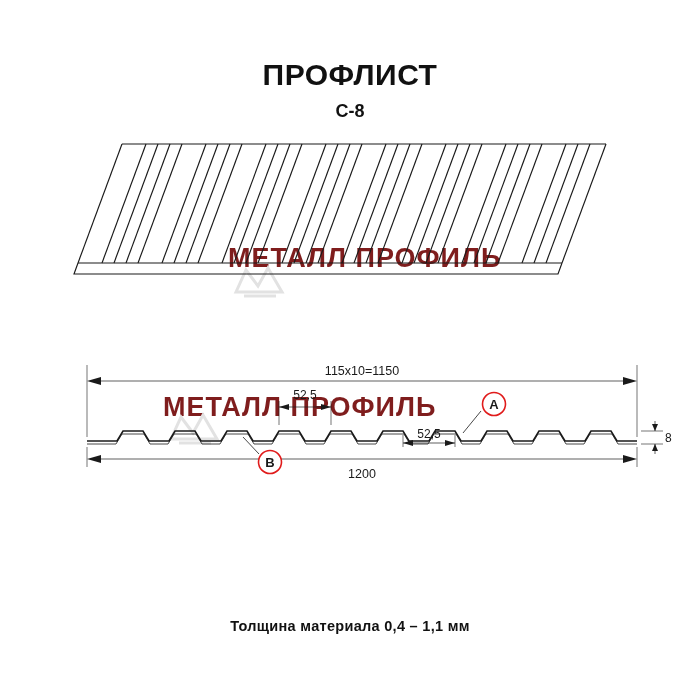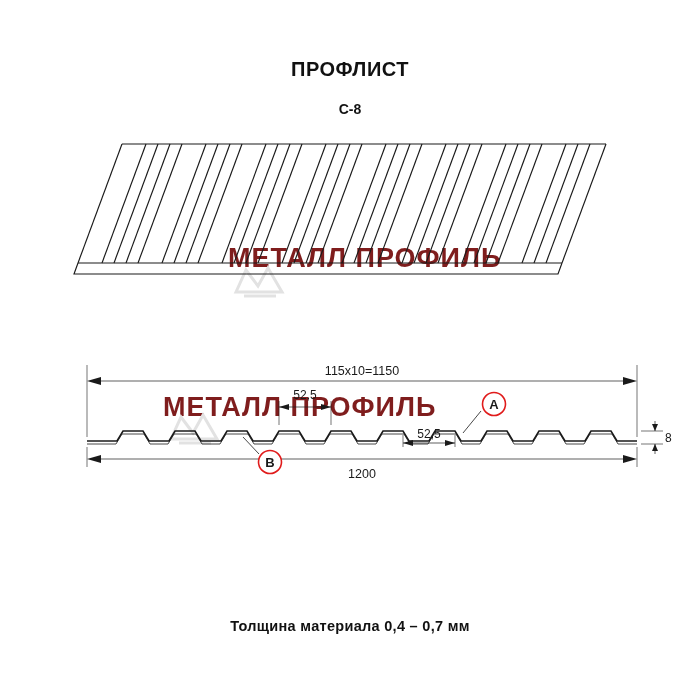--- a/index.html
+++ b/index.html
@@ -19,32 +19,32 @@
     position: relative;
     width: 700px;
     height: 700px;
   }
   .title {
     position: absolute;
     top: 58px;
     left: 0;
     width: 700px;
     text-align: center;
-    font-size: 20px;
+    font-size: 30px;
     font-weight: bold;
     letter-spacing: 0.5px;
     color: #111111;
   }
   .subtitle {
     position: absolute;
     top: 101px;
     left: 0;
     width: 700px;
     text-align: center;
-    font-size: 14px;
+    font-size: 18px;
     font-weight: bold;
     color: #111111;
   }
   .iso-wrap {
     position: absolute;
     top: 135px;
     left: 60px;
     width: 580px;
     height: 175px;
   }
@@ -248,15 +248,15 @@
         <text x="437" y="54" font-size="13" font-weight="bold" fill="#1a1a1a" text-anchor="middle">A</text>
       </g>
 
       <g>
         <circle cx="213" cy="107" r="11.5" fill="#ffffff" stroke="#e01b1b" stroke-width="1.6"></circle>
         <text x="213" y="112" font-size="13" font-weight="bold" fill="#1a1a1a" text-anchor="middle">B</text>
       </g>
     </svg>
   </div>
 
-  <div class="footer-note">Толщина материала 0,4 – 0,7 мм</div>
+  <div class="footer-note">Толщина материала 0,4 – 1,1 мм</div>
 
 </div>
 
 </body></html>

